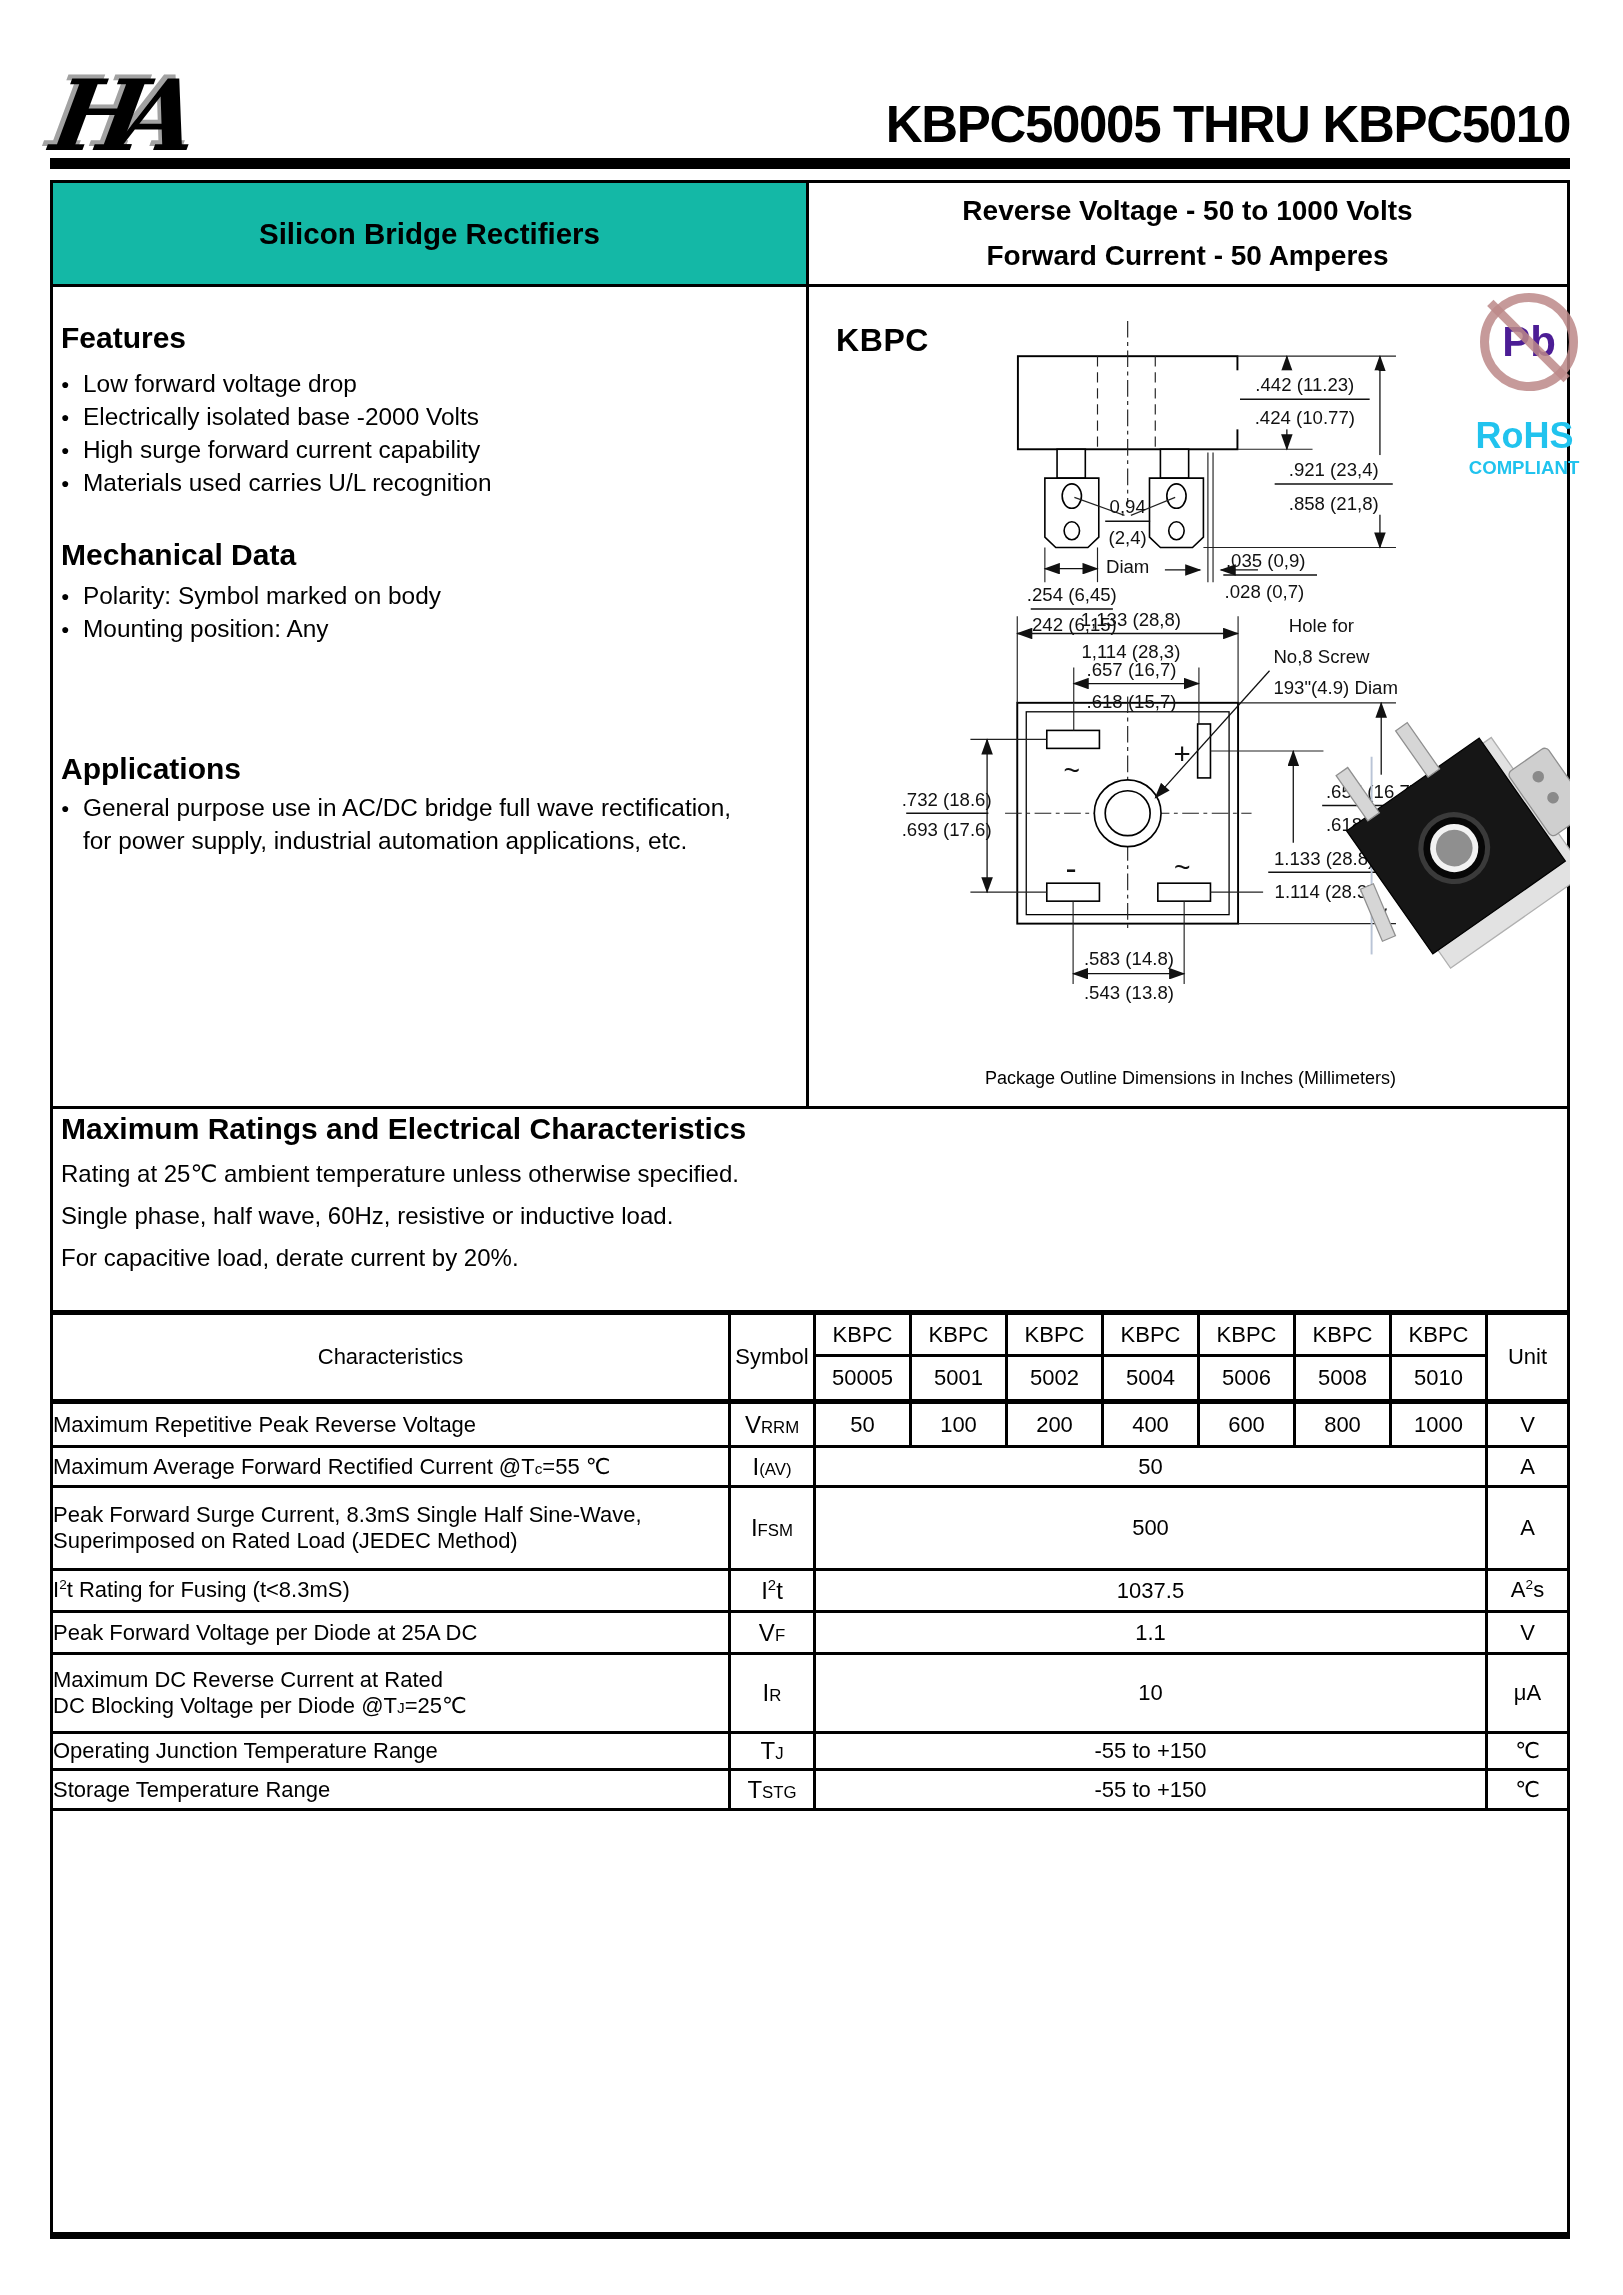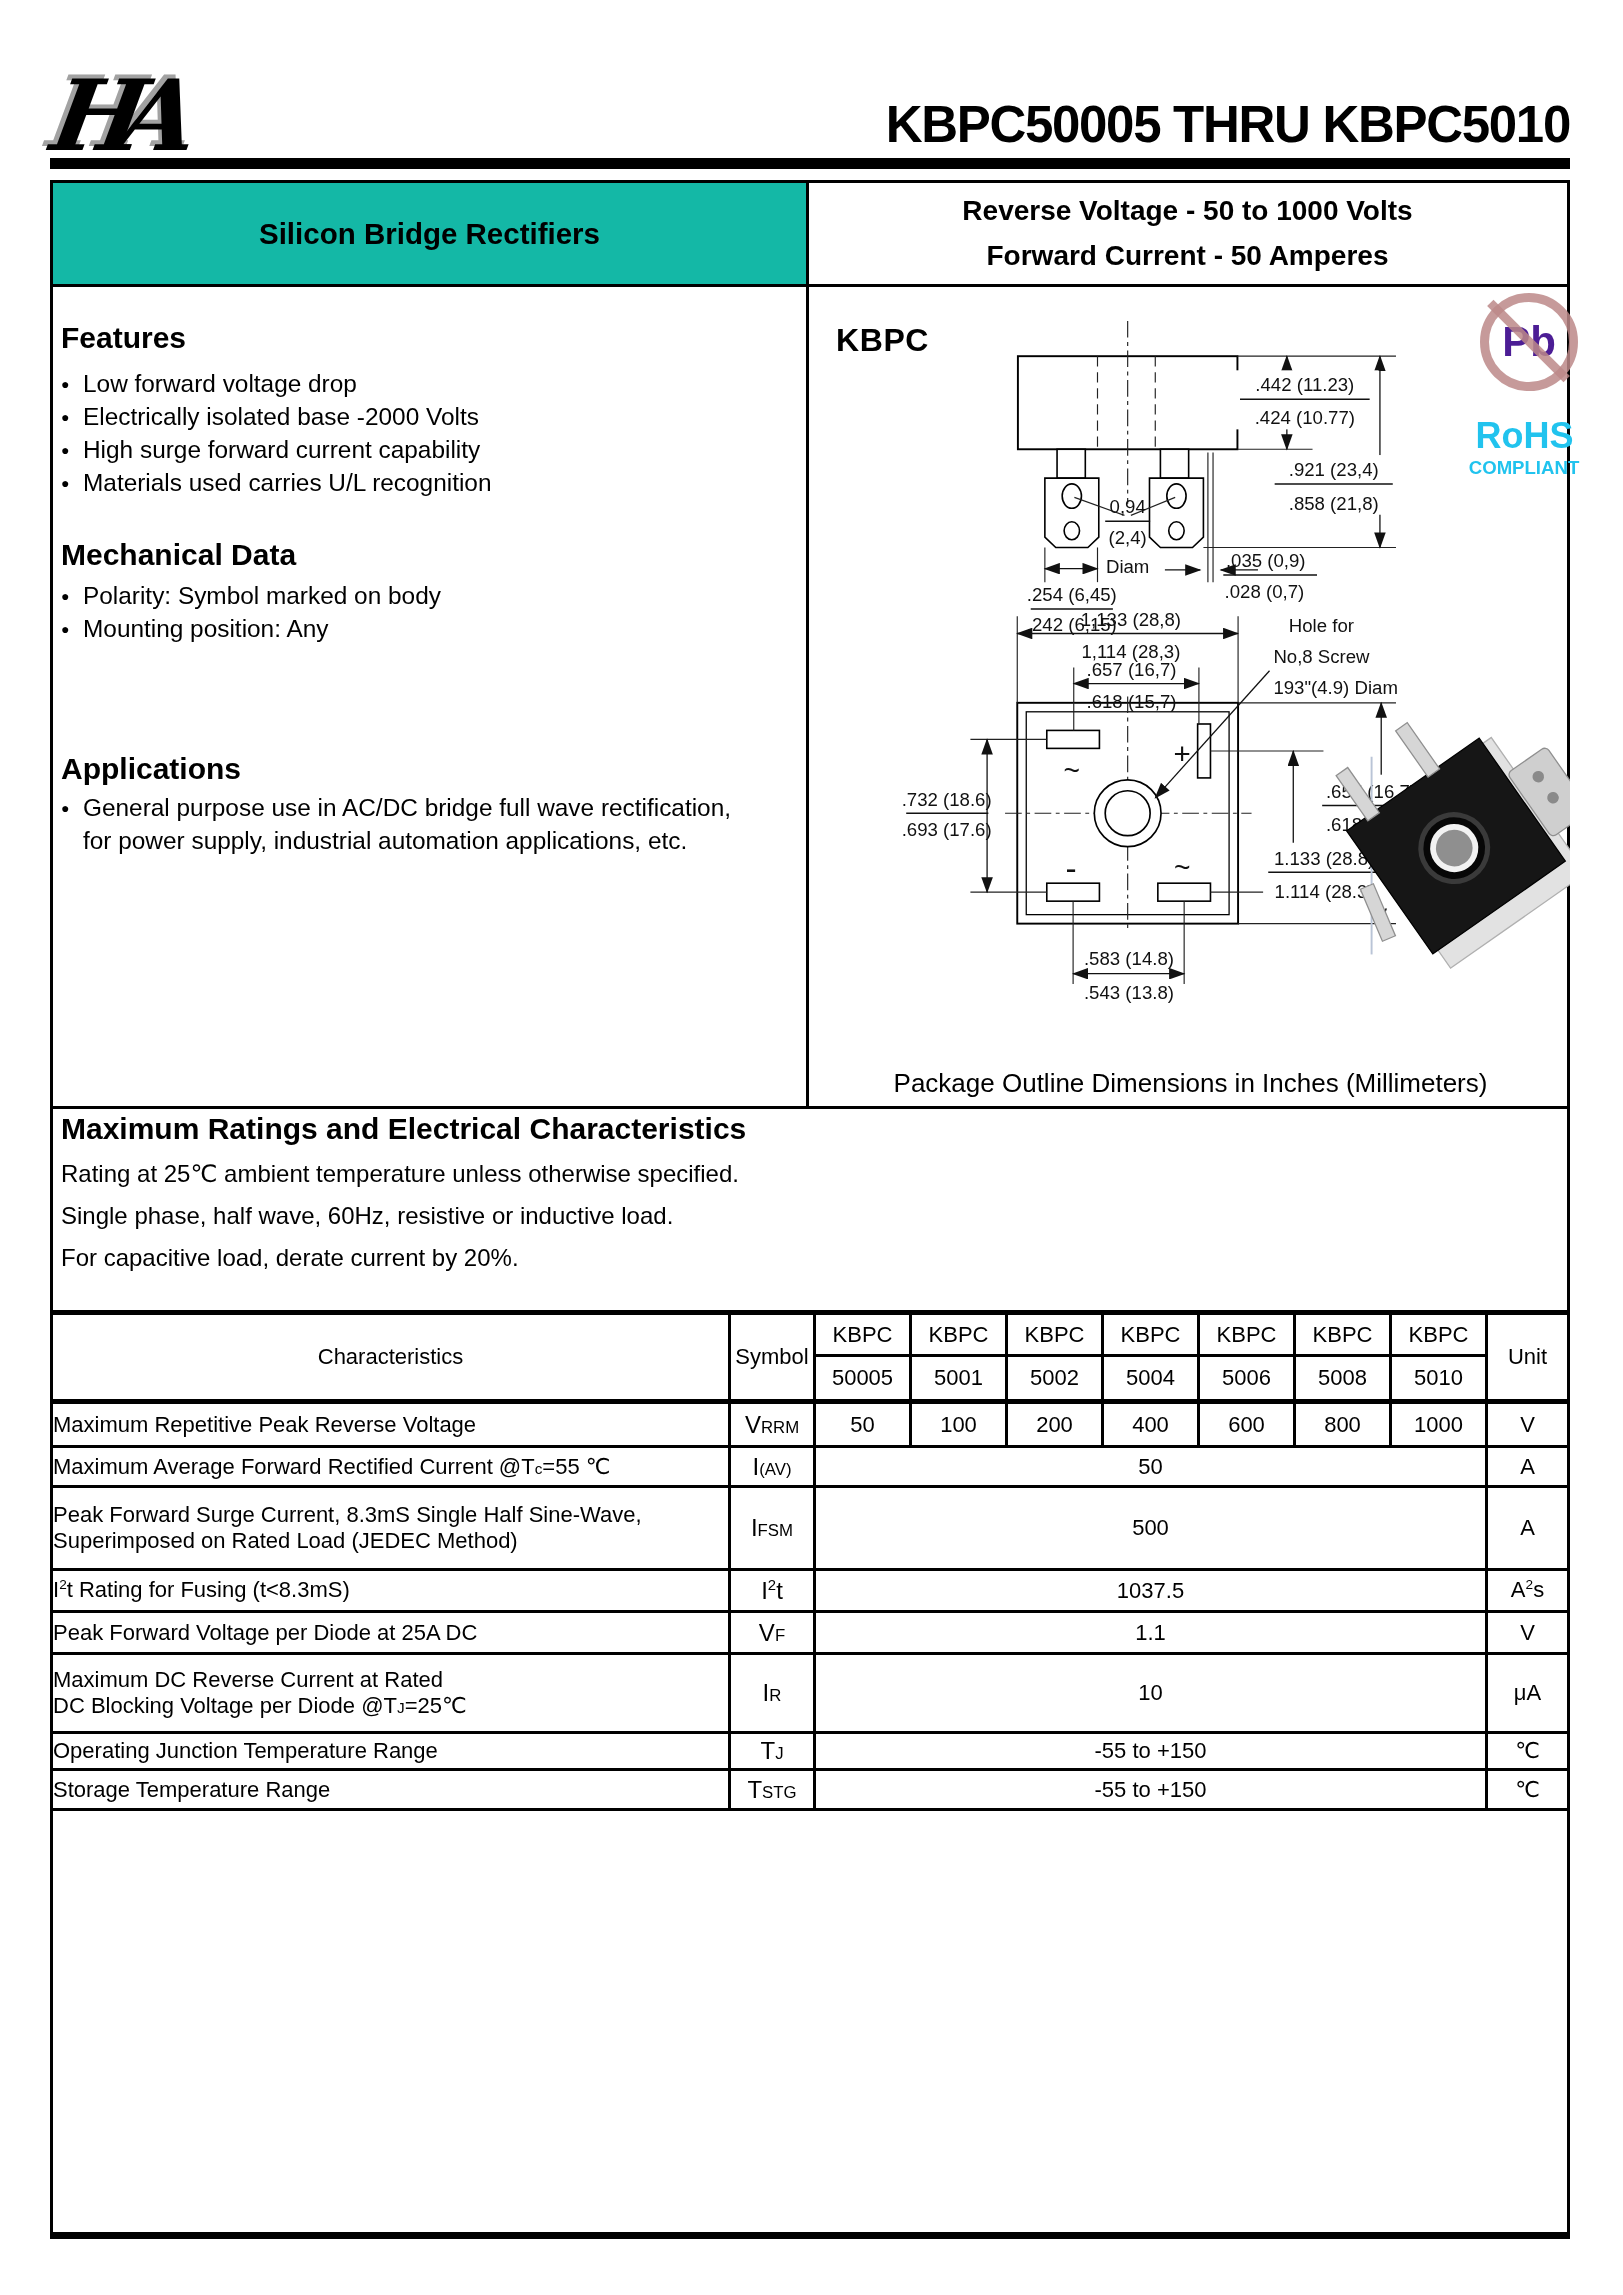--- a/index.html
+++ b/index.html
@@ -25,21 +25,21 @@
             align-items:center;justify-content:space-evenly;font-size:28px;font-weight:bold;}
   .line-h{background:#000;height:3.2px;}
   .line-v{background:#000;width:3.2px;}
 
   .sec-h{font-size:30px;font-weight:bold;}
   .li{display:flex;align-items:center;font-size:24.4px;height:33px;}
   .li .blt{font-size:14px;width:22px;}
   .cont{padding-left:22px;}
 
   .kbpc-label{left:836px;top:322px;font-size:32px;font-weight:bold;letter-spacing:0.6px;}
-  .caption{left:815px;top:1068px;width:751px;text-align:center;font-size:26px;}
+  .caption{left:815px;top:1068px;width:751px;text-align:center;font-size:18px;}
 
   
   .pb-badge{left:1480px;top:293px;width:98px;height:98px;box-sizing:border-box;
             border:9px solid rgba(188,136,136,.85);border-radius:50%;
             display:flex;align-items:center;justify-content:center;}
   .pb-badge .pb{font-size:42px;font-weight:bold;color:#4c1d95;}
   .pb-slash{left:1524px;top:287px;width:9px;height:108px;background:rgba(188,136,136,.85);
             transform:rotate(-45deg);}
   .rohs{left:1470px;top:415px;width:109px;text-align:center;font-size:36px;font-weight:bold;color:#21c3ee;}
   .compliant{left:1462px;top:457px;width:124px;text-align:center;font-size:18.6px;font-weight:bold;color:#21c3ee;}

